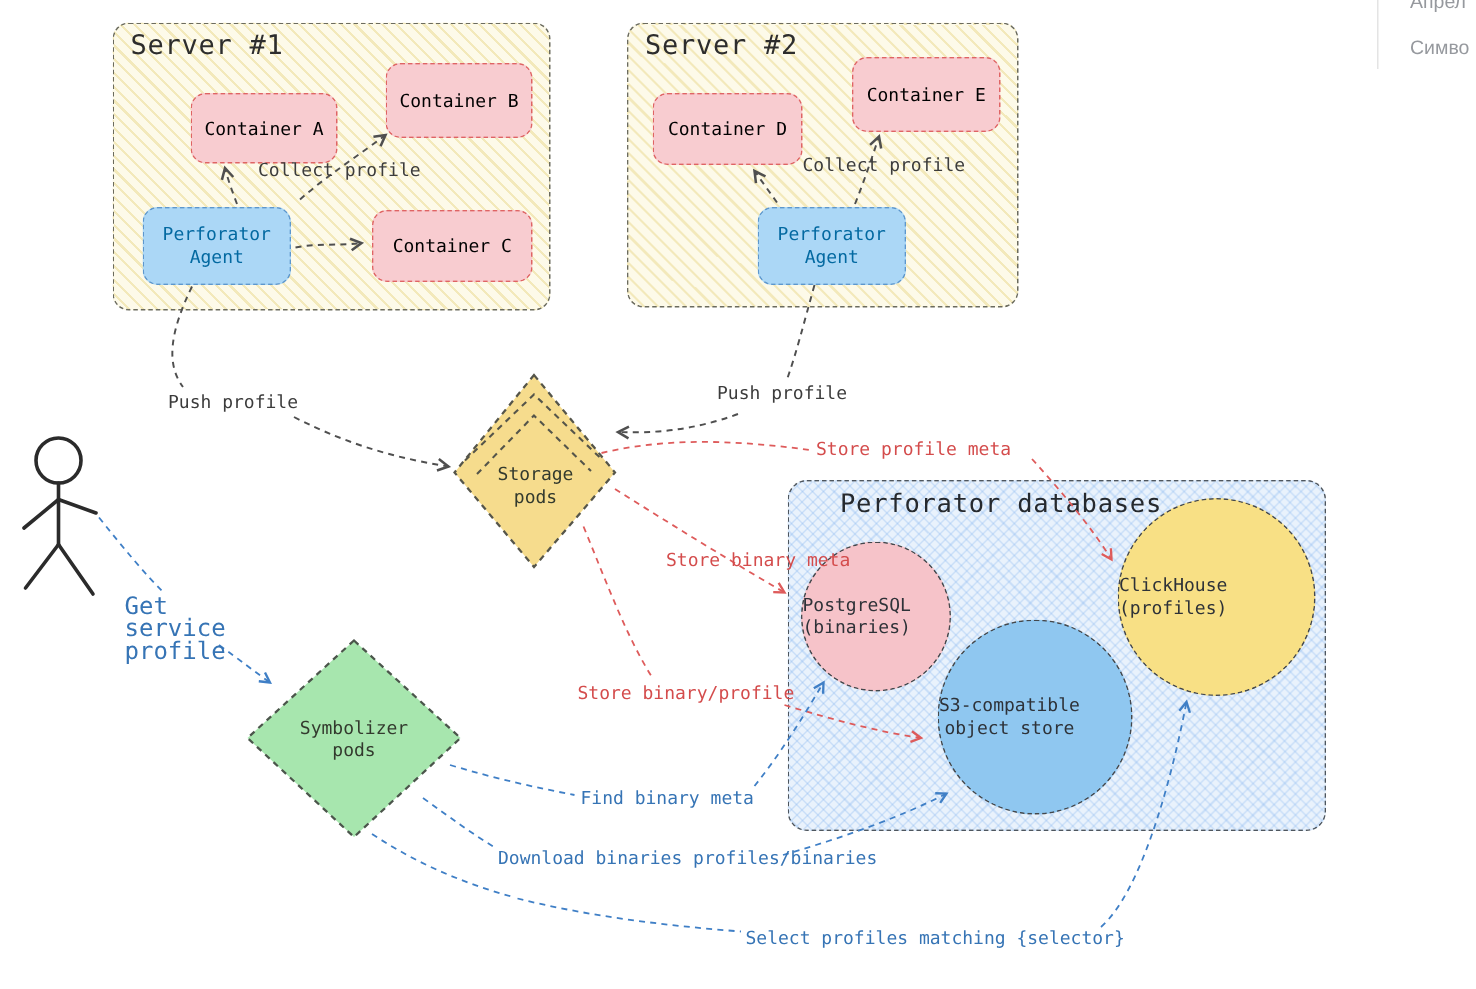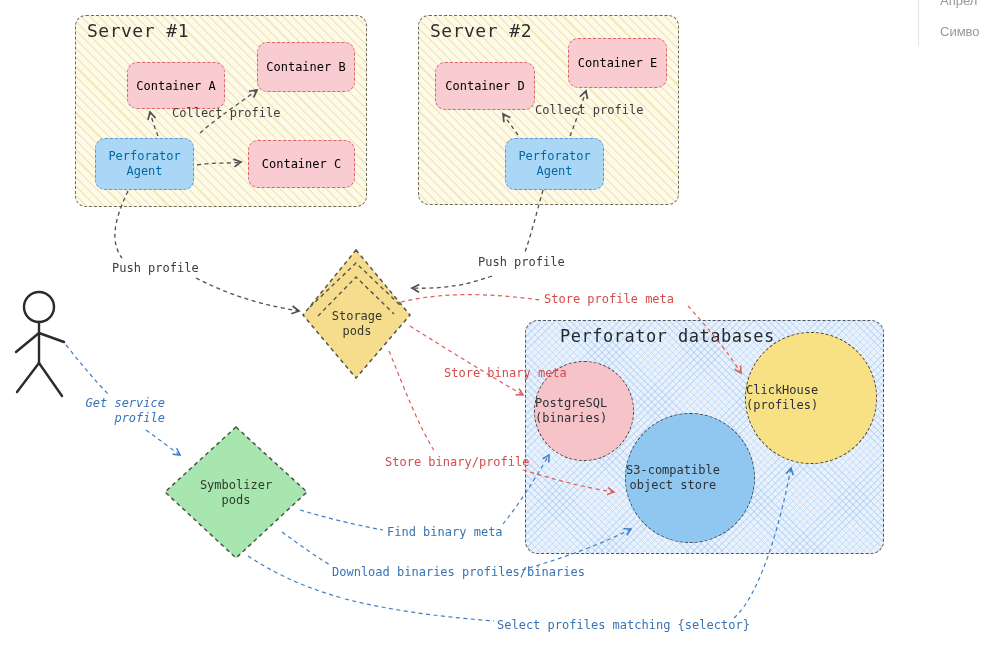--- a/index.html
+++ b/index.html
@@ -72,21 +72,21 @@
   #collect1{left:172px;top:106px;}
   #collect2{left:535px;top:103px;}
   #push1{left:112px;top:261px;}
   #push2{left:478px;top:255px;}
   #store-profile-meta{left:544px;top:292px;}
   #store-binary-meta{left:400px;top:366px;margin-left:44px;}
   #store-binary-profile{left:385px;top:455px;}
   #find-binary-meta{left:387px;top:525px;}
   #download-matched{left:332px;top:565px;}
   #select-profiles{left:497px;top:618px;}
-  #get-service{left:83px;top:396px;width:82px;text-align:right;font-size:12px;line-height:15px;font-style:italic;}
+  #get-service{left:83px;top:396px;width:82px;text-align:left;font-size:16px;line-height:15px;}
   
   #overlay{left:0;top:0;width:984px;height:659px;pointer-events:none;}
   
   #sidebar-divider{left:918px;top:0;width:1px;height:46px;background:#e4e4e4;}
   .toc-item{
     left:940px;color:#96999e;font-size:13px;
     font-family:"Liberation Sans","DejaVu Sans",sans-serif;white-space:nowrap;
   }
   #toc-item-1{top:-7px;}
   #toc-item-2{top:24px;}

